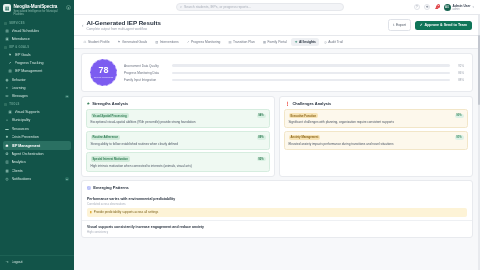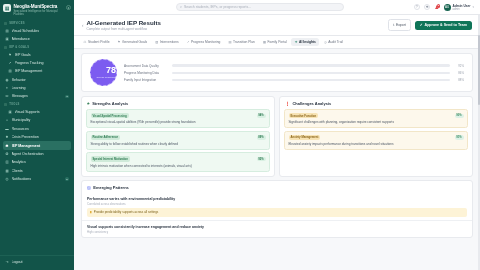--- a/index.html
+++ b/index.html
@@ -168,21 +168,21 @@
     background: #fff; border: 0.4px solid #e8eaee;
     border-radius: 3px; margin-bottom: 3.5px;
   }
 
   
   .readiness { display: flex; align-items: center; gap: 7px; padding: 5px 8px; }
   .score-ring {
     width: 27px; height: 27px; border-radius: 50%;
     background: #7c5cf0;
     display: flex; flex-direction: column;
-    align-items: flex-end; justify-content: center;
+    align-items: center; justify-content: center;
     color: #fff; flex: 0 0 27px;
     border: 1px dashed #b9a7fa;
   }
   .score-num { font-size: 9px; font-weight: bold; line-height: 1; }
   .score-cap { font-size: 2.4px; color: #e4dcff; margin-top: 1px; }
   .bars { flex: 1; display: flex; flex-direction: column; gap: 3.2px; }
   .bar-row { display: flex; align-items: center; gap: 4px; }
   .bar-label { font-size: 3.1px; color: #6b7280; width: 44px; flex: 0 0 44px; }
   .bar-track {
     flex: 1; height: 2.6px; border-radius: 2px; background: #e9ebf0; overflow: hidden;

